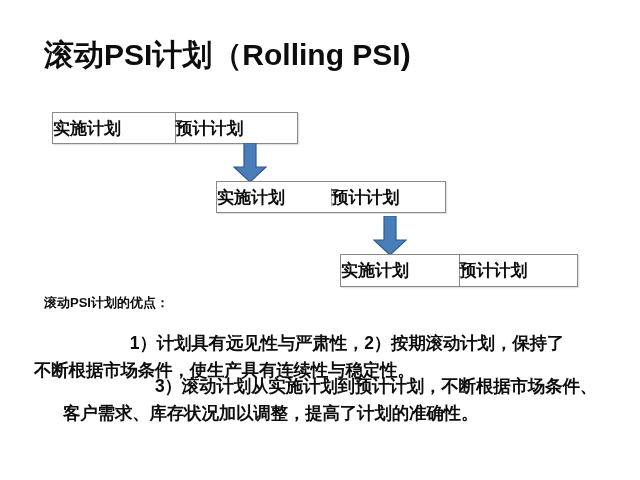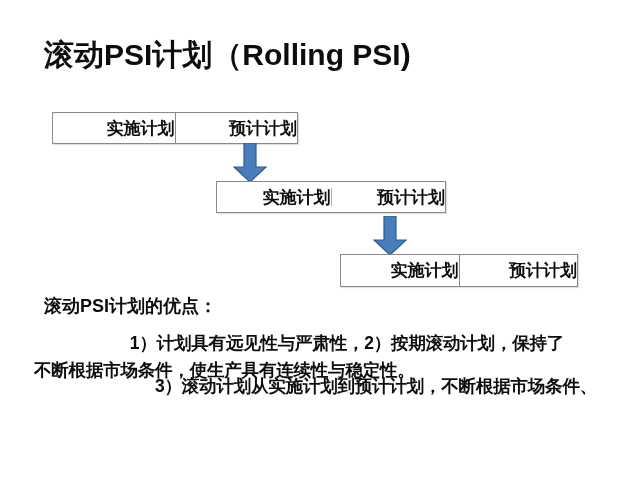--- a/index.html
+++ b/index.html
@@ -43,21 +43,21 @@
     position: absolute;
     box-sizing: border-box;
     border: 1px solid #8a8a8a;
     background: #ffffff;
     display: flex;
     align-items: center;
     box-shadow: 1px 1px 1px rgba(0,0,0,0.12);
   }
   .flow-cell {
     flex: 1 1 50%;
-    text-align: right;
+    text-align: left;
     font-size: 17px;
     font-weight: bold;
     color: #0d0d0d;
     white-space: nowrap;
     line-height: 1;
   }
   .divider-full {
     width: 1px;
     align-self: stretch;
     background: #8a8a8a;
@@ -77,21 +77,21 @@
     position: absolute;
   }
   #arrow-1 { left: 233px; top: 143px; width: 34px; height: 40px; }
   #arrow-2 { left: 373px; top: 216px; width: 34px; height: 40px; }
 
   
   .body-heading {
     position: absolute;
     left: 44px;
     top: 294px;
-    font-size: 18px;
+    font-size: 13px;
     font-weight: bold;
     color: #0d0d0d;
     white-space: nowrap;
   }
   .body-para {
     position: absolute;
     left: 34px;
     font-size: 17.5px;
     font-weight: bold;
     color: #0d0d0d;
@@ -142,15 +142,16 @@
 
   <div class="body-heading">滚动PSI计划的优点：</div>
 
   <div class="body-para" id="para-1">
     <span class="para-indent">1）计划具有远见性与严肃性，2）按期滚动计划，保持了</span>
     <span>不断根据市场条件，使生产具有连续性与稳定性。</span>
   </div>
 
   <div class="body-para" id="para-2">
     <span class="para-indent">3）滚动计划从实施计划到预计计划，不断根据市场条件、</span>
+    <span>客户需求、库存状况加以调整，提高了计划的准确性。</span>
   </div>
 
 </div>
 
 </body></html>

